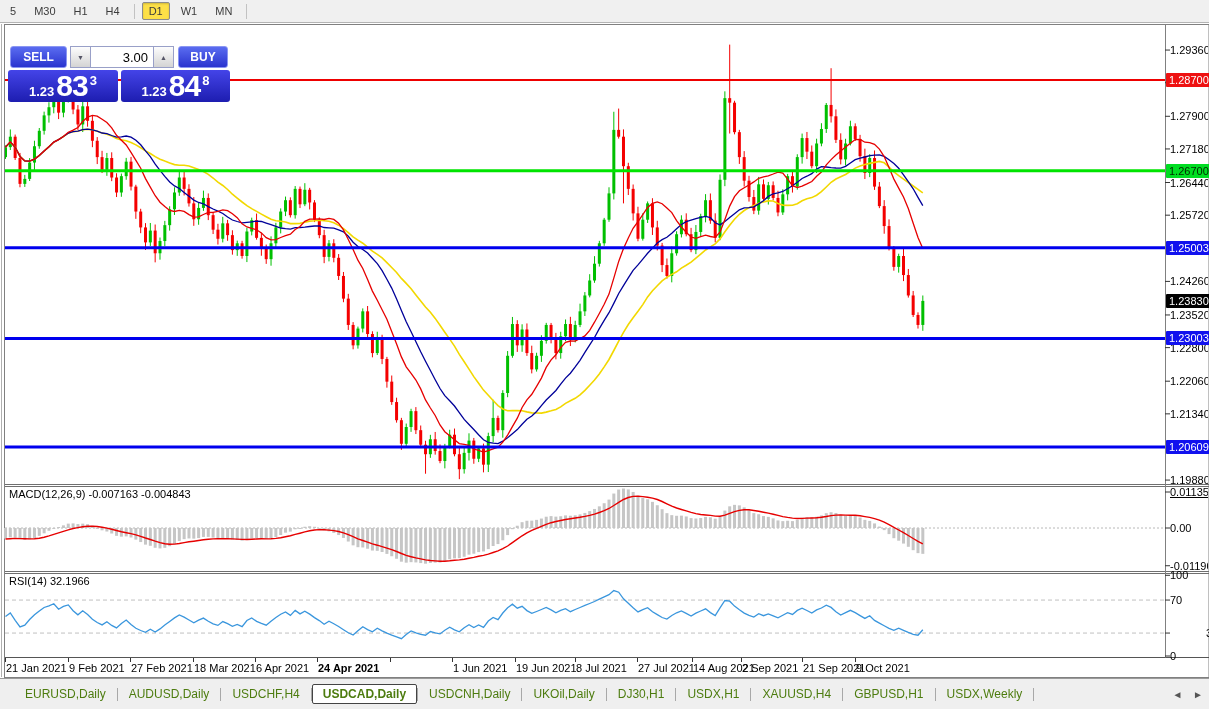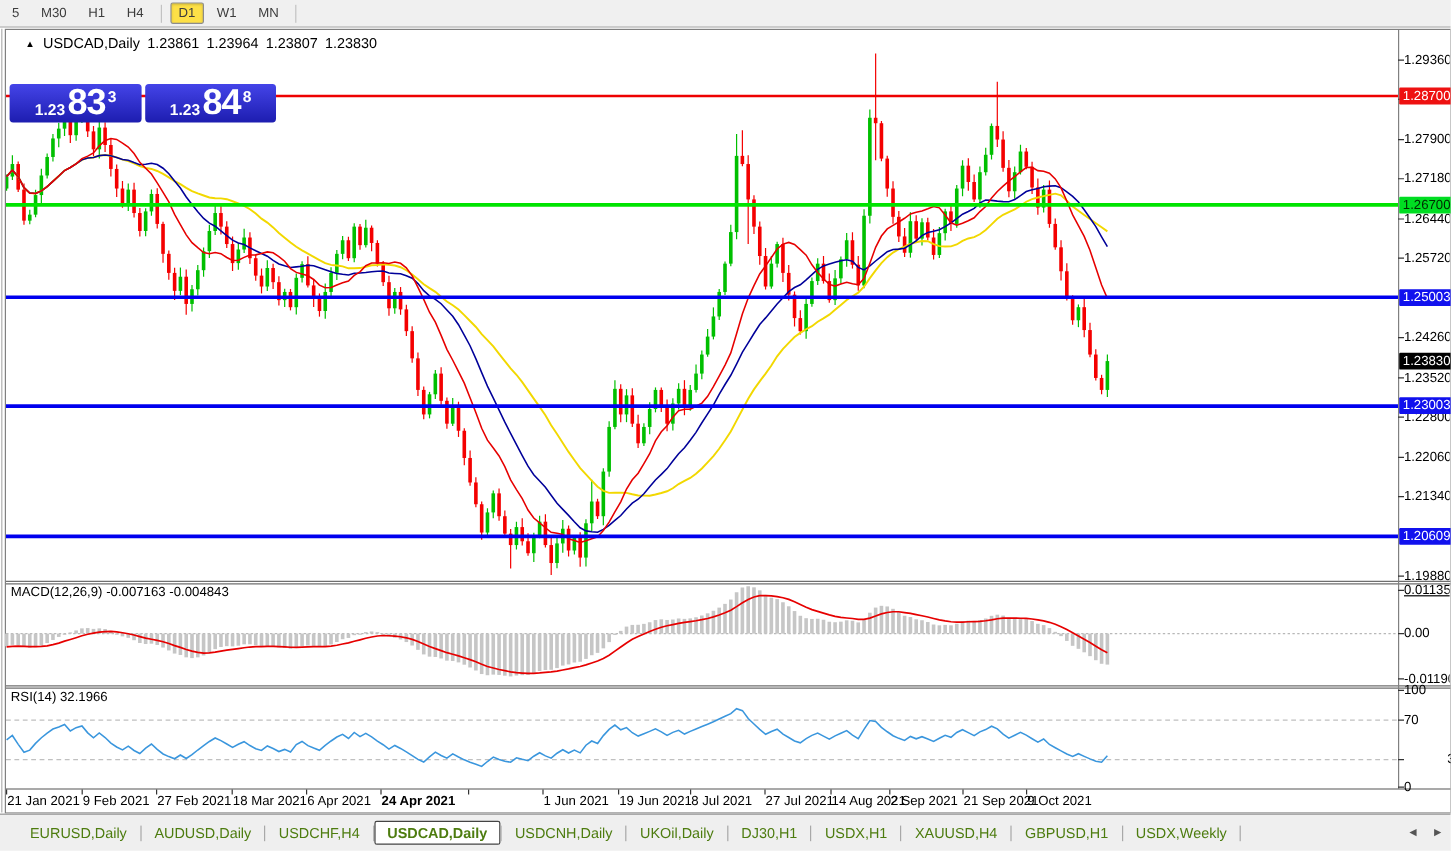--- a/index.html
+++ b/index.html
@@ -699,25 +699,29 @@
       <line x1="452.5" y1="658" x2="452.5" y2="662" stroke="#333" stroke-width="1"></line>
       <line x1="515.5" y1="658" x2="515.5" y2="662" stroke="#333" stroke-width="1"></line>
       <line x1="575.5" y1="658" x2="575.5" y2="662" stroke="#333" stroke-width="1"></line>
       <line x1="637.5" y1="658" x2="637.5" y2="662" stroke="#333" stroke-width="1"></line>
       <line x1="692.5" y1="658" x2="692.5" y2="662" stroke="#333" stroke-width="1"></line>
       <line x1="741.5" y1="658" x2="741.5" y2="662" stroke="#333" stroke-width="1"></line>
       <line x1="802.5" y1="658" x2="802.5" y2="662" stroke="#333" stroke-width="1"></line>
       <line x1="855.5" y1="658" x2="855.5" y2="662" stroke="#333" stroke-width="1"></line>
     </svg>
 
-  <div class="ohlc">
-    <span class="tri">▲</span><span>USDCAD,Daily</span><span class="v">1.23861</span><span class="v">1.23964</span><span class="v">1.23807</span><span class="v">1.23830</span>
-  </div>
 
   <div class="panel">
+    <div class="row1">
+      <div class="btn sellbtn">SELL</div>
+      <div class="spin">▼</div>
+      <div class="vol">3.00</div>
+      <div class="spin">▲</div>
+      <div class="btn buybtn">BUY</div>
+    </div>
     <div class="pricebox pb-sell">
       <span class="pb-small">1.23</span>
       <span class="pb-big">83</span>
       <span class="pb-sup">3</span>
     </div>
     <div class="pricebox pb-buy">
       <span class="pb-small">1.23</span>
       <span class="pb-big">84</span>
       <span class="pb-sup">8</span>
     </div>

